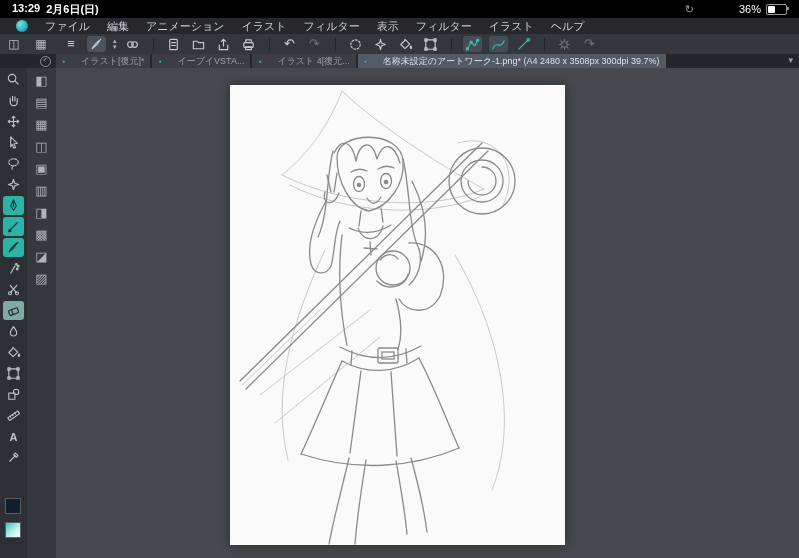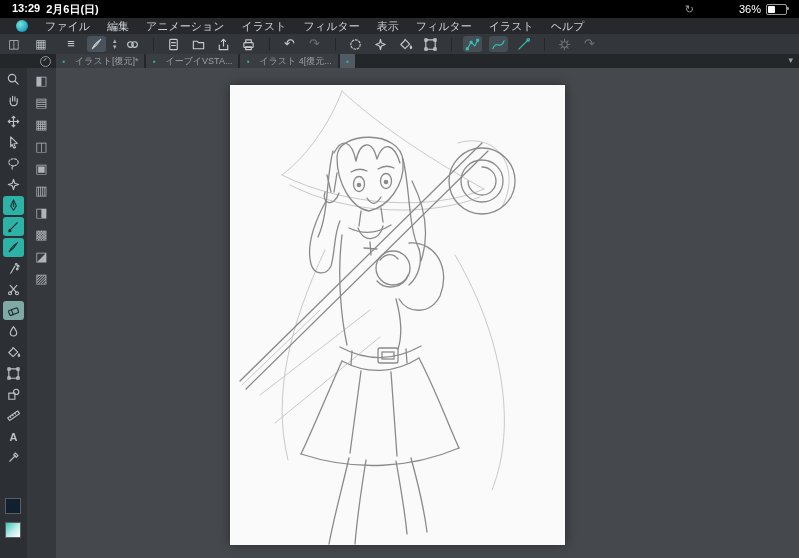--- a/index.html
+++ b/index.html
@@ -36,21 +36,21 @@
   .tbox{background:#4a525b;border-radius:3px;padding:0 2px;height:16px;display:flex;align-items:center;}
   .tbox-sel{background:#454d55;border-radius:3px;padding:0 2px;height:16px;display:flex;align-items:center;}
   .sep{width:1px;height:13px;background:#23262a;margin:0 4px;}
   .stepper{display:flex;flex-direction:column;line-height:6px;font-size:7px;color:#aeb4ba;}
   
   .tabstrip{position:absolute;top:54px;left:0;right:0;height:14px;background:#24272a;
     display:flex;align-items:center;}
   .qa-icon{position:absolute;left:40px;top:2px;width:9px;height:9px;border:1px solid #8f959a;border-radius:50%;}
   .qa-icon:after{content:"";position:absolute;left:2px;top:2px;width:4px;height:1px;background:#8f959a;transform:rotate(-45deg);}
   .tabs{display:flex;gap:2px;margin-left:56px;height:14px;align-items:stretch;max-width:700px;overflow:hidden;}
-  .tab{display:flex;align-items:center;gap:10px;background:#3a3e43;color:#9aa0a6;
+  .tab{display:flex;align-items:center;gap:16px;background:#3a3e43;color:#9aa0a6;
     font-size:9px;padding:0 6px;white-space:nowrap;}
   .tab.active{background:#525a64;color:#dde2e6;}
   .tab .dot{color:#2fbdb0;font-size:5px;}
   .tab-collapse{position:absolute;right:6px;top:1px;color:#9aa0a6;font-size:9px;}
   
   .col1{position:absolute;top:68px;bottom:0;left:0;width:27px;background:#2c2f33;}
   .col2{position:absolute;top:68px;bottom:0;left:27px;width:29px;background:#35393d;}
   .tool{width:21px;height:19px;margin:2px auto 0 auto;display:flex;align-items:center;
     justify-content:center;color:#bcc2c8;border-radius:3px;}
   .tool.sel-teal{background:#2db3a6;color:#173034;}
@@ -333,20 +333,21 @@
     <span class="tab">
       <span class="dot">●</span>
       <span>イーブイVSTA...</span>
     </span>
     <span class="tab">
       <span class="dot">●</span>
       <span>イラスト 4[復元...</span>
     </span>
     <span class="tab active">
       <span class="dot">●</span>
+      <span>名称未設定のアートワーク-1.png* (A4 2480 x 3508px 300dpi 39.7%)</span>
     </span>
   </div>
   <span class="tab-collapse">▾</span>
 </div>
 
 <div class="col1">
   <div class="tool">
       <svg class="ic">
         <use href="#i-zoom"></use>
       </svg>

